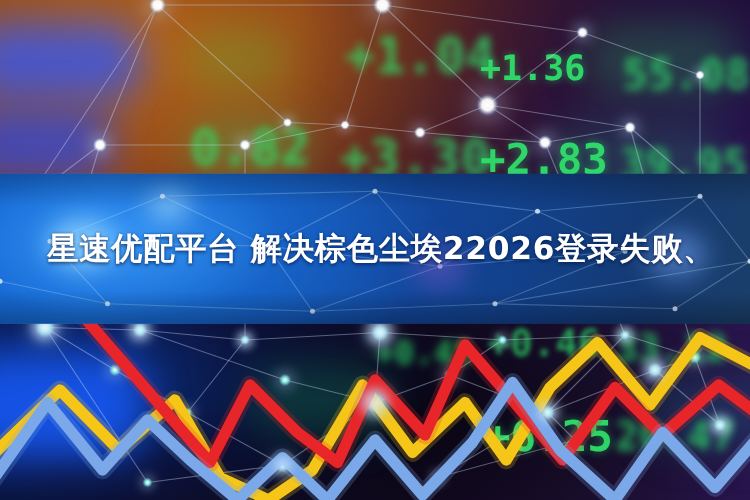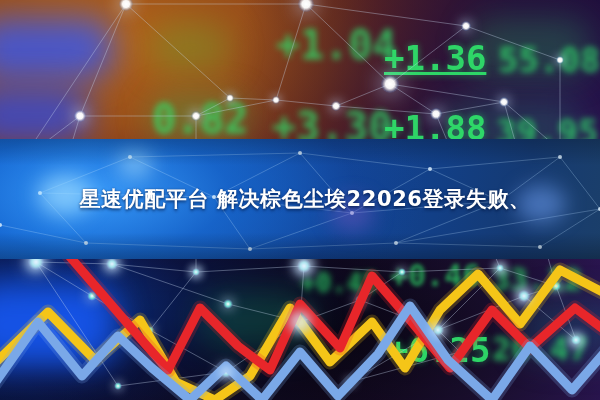--- a/index.html
+++ b/index.html
@@ -72,21 +72,21 @@
     background:linear-gradient(180deg, rgba(0,0,0,.22) 0%, rgba(0,0,0,0) 22%, rgba(0,0,0,0) 78%, rgba(0,0,0,.28) 100%);
   }
   .banner .glow{
     position:absolute;border-radius:50%;filter:blur(10px);
   }
   .title-wrap{
     position:absolute;inset:0;display:flex;flex-direction:column;
     align-items:center;justify-content:center;
   }
   .title-line{
-    color:#ffffff;font-weight:700;font-size:21px;line-height:38px;
+    color:#ffffff;font-weight:700;font-size:25px;line-height:38px;
     letter-spacing:.6px;white-space:nowrap;
     text-shadow:0 2px 3px rgba(0,20,60,.55), 0 0 2px rgba(0,30,80,.5);
     font-family:"DejaVu Sans","Liberation Sans",sans-serif;
   }
   .title-line.l1{padding-left:10px;}
 
   
   .chart{position:absolute;left:0;top:250px;width:600px;height:150px;}
   .chart svg{display:block;}
   .vertex{position:absolute;border-radius:50%;transform:translate(-50%,-50%);filter:blur(4px);}
@@ -106,25 +106,25 @@
   <div class="blob b3"></div>
   <div class="blob b4"></div>
   <div class="blob b5"></div>
   <div class="blob b6"></div>
   <div class="blob b7"></div>
   <div class="blob b8"></div>
   <div class="blob b9"></div>
 
   <div id="ticker-layer">
       <div class="ticker blur-hi" style="left: 276px; top: 22px; font-size: 40px; color: rgb(47, 224, 106);">+1.04</div>
-      <div class="ticker sharp" style="left: 384px; top: 38px; font-size: 34px; color: rgb(47, 224, 106); text-decoration: underline;">+1.36</div>
+      <div class="ticker sharp" style="left: 384px; top: 38px; font-size: 28px; color: rgb(47, 224, 106);">+1.36</div>
       <div class="ticker blur-hi" style="left: 498px; top: 40px; font-size: 34px; color: rgb(47, 224, 106);">55.08 U</div>
       <div class="ticker blur-hi" style="left: 152px; top: 96px; font-size: 40px; color: rgb(47, 224, 106);">0.82</div>
       <div class="ticker blur-hi" style="left: 272px; top: 104px; font-size: 40px; color: rgb(47, 224, 106);">+3.30</div>
-      <div class="ticker sharp" style="left: 384px; top: 108px; font-size: 34px; color: rgb(47, 224, 106);">+1.88</div>
+      <div class="ticker sharp" style="left: 384px; top: 108px; font-size: 34px; color: rgb(47, 224, 106);">+2.83</div>
       <div class="ticker blur-hi" style="left: 496px; top: 112px; font-size: 34px; color: rgb(47, 224, 106);">39.95 U</div>
       <div class="ticker blur-md" style="left: 390px; top: 258px; font-size: 30px; color: rgb(47, 224, 106);">+0.46</div>
       <div class="ticker blur-hi" style="left: 492px; top: 262px; font-size: 30px; color: rgb(47, 224, 106);">33.12</div>
       <div class="ticker sharp" style="left: 388px; top: 330px; font-size: 34px; color: rgb(47, 224, 106);">+6.25</div>
       <div class="ticker blur-hi" style="left: 492px; top: 330px; font-size: 32px; color: rgb(47, 224, 106);">20.47 U</div>
       <div class="ticker blur-hi" style="left: 300px; top: 268px; font-size: 26px; color: rgb(47, 224, 106);">+0.45</div>
     </div>
 
   <div class="net">
     <svg width="600" height="400" viewBox="0 0 600 400" id="net-svg">

